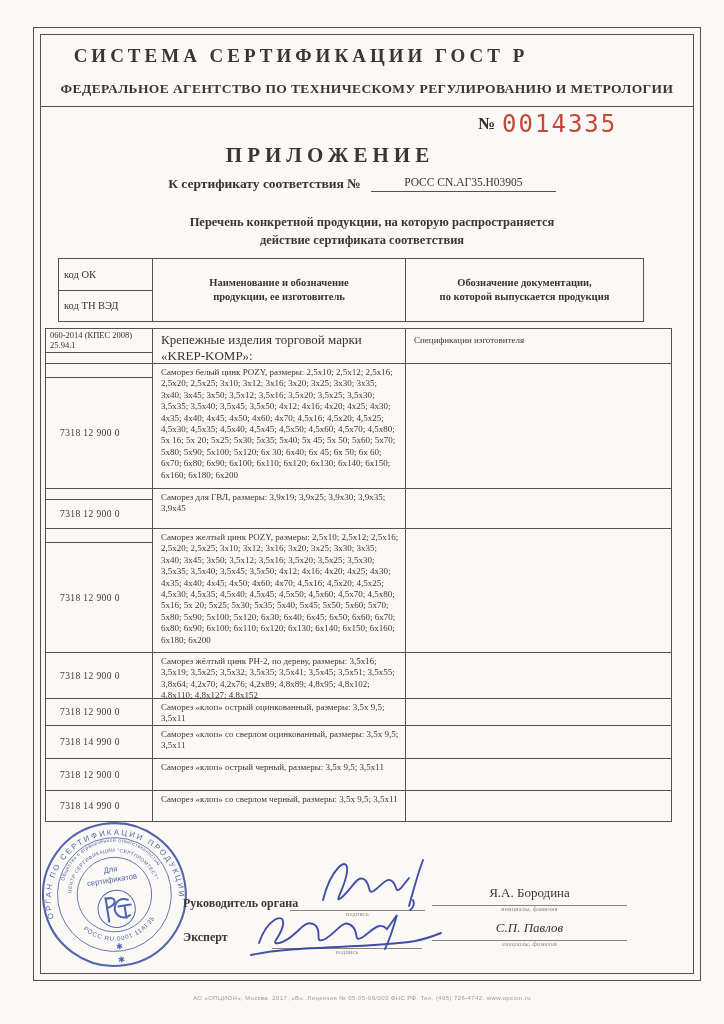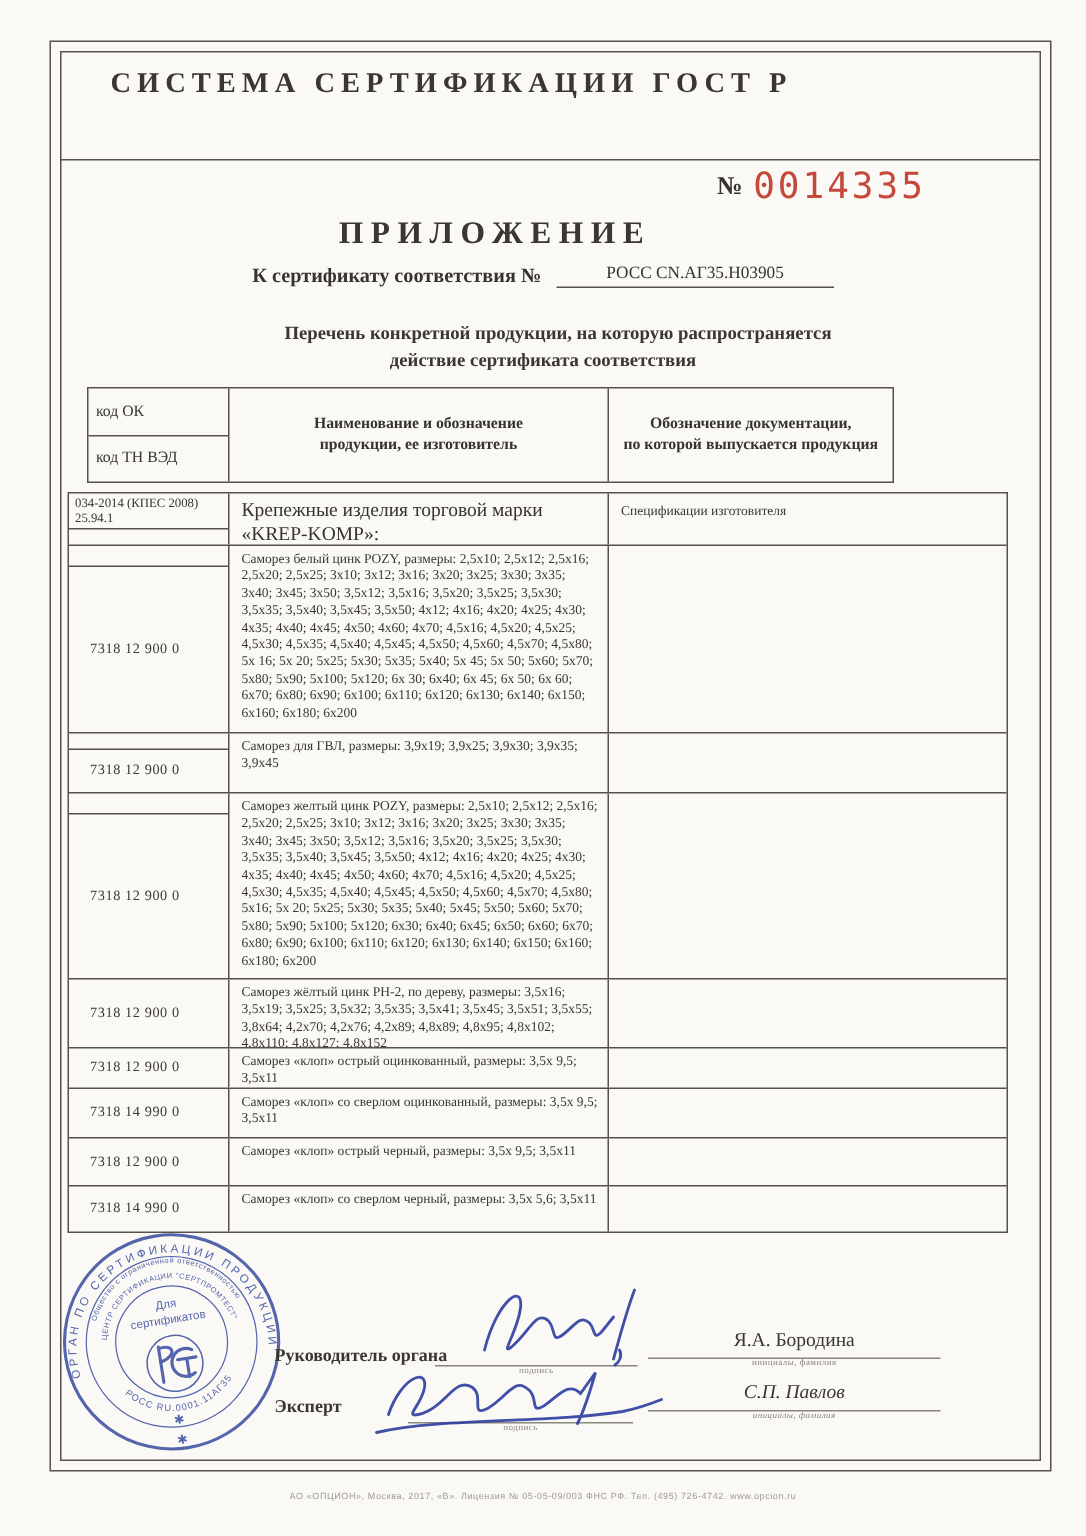--- a/index.html
+++ b/index.html
@@ -12,21 +12,21 @@
   .header-rule{left:40px;top:106px;width:653px;border-top:1px solid #56524b;height:0;}
   .formno{left:478px;top:110px;display:flex;align-items:center;gap:7px;}
   .formno .nsign{font-size:17px;font-weight:bold;color:#37342f;}
   .formno .digits{font-family:"DejaVu Sans Mono", monospace;font-size:24px;letter-spacing:2px;color:#c5483b;}
   .title{left:0;top:143px;width:660px;text-align:center;font-weight:bold;font-size:21px;letter-spacing:5px;color:#3a3631;}
   .certline{left:0;top:176px;width:724px;display:flex;justify-content:center;align-items:flex-end;gap:10px;}
   .cert-label{font-weight:bold;font-size:13.5px;}
   .cert-value{width:185px;text-align:center;border-bottom:1px solid #56524b;font-size:11.5px;padding-bottom:3px;}
   .subtitle{left:0;width:724px;text-align:center;font-weight:bold;font-size:12.5px;color:#3a3631;}
   
-  .thead{left:58px;top:258px;width:538px;height:64px;border:1px solid #56524b;display:flex;box-sizing:border-box;}
+  .thead{left:58px;top:258px;width:586px;height:64px;border:1px solid #56524b;display:flex;box-sizing:border-box;}
   .th-c1{width:94px;border-right:1px solid #56524b;display:flex;flex-direction:column;box-sizing:border-box;}
   .th-c1 > div{flex:1;display:flex;align-items:center;padding-left:5px;font-size:10.5px;box-sizing:border-box;}
   .th-c1 > div:first-child{border-bottom:1px solid #56524b;}
   .th-c2{width:253px;border-right:1px solid #56524b;display:flex;flex-direction:column;justify-content:center;align-items:center;box-sizing:border-box;}
   .th-c3{flex:1;display:flex;flex-direction:column;justify-content:center;align-items:center;box-sizing:border-box;}
   .th-line{font-weight:bold;font-size:10.5px;line-height:14px;text-align:center;}
   
   .tbody{left:45px;top:328px;width:627px;border:1px solid #56524b;box-sizing:border-box;}
   .trow{display:flex;border-bottom:1px solid #56524b;box-sizing:border-box;}
   .trow:last-child{border-bottom:none;}
@@ -54,20 +54,21 @@
 </style>
 </head>
 <body>
 
 <div class="page">
 
   <div class="frame" style="left:33px;top:27px;width:666px;height:952px;"></div>
   <div class="frame" style="left:40px;top:34px;width:652px;height:938px;"></div>
 
   <div class="abs h1">СИСТЕМА СЕРТИФИКАЦИИ ГОСТ Р</div>
+  <div class="abs h2">ФЕДЕРАЛЬНОЕ АГЕНТСТВО ПО ТЕХНИЧЕСКОМУ РЕГУЛИРОВАНИЮ И МЕТРОЛОГИИ</div>
   <div class="abs header-rule"></div>
 
   <div class="abs formno">
     <span class="nsign">№</span>
     <span class="digits">0014335</span>
   </div>
 
   <div class="abs title">ПРИЛОЖЕНИЕ</div>
 
   <div class="abs certline">
@@ -91,21 +92,21 @@
       <div class="th-line">Обозначение документации,</div>
       <div class="th-line">по которой выпускается продукция</div>
     </div>
   </div>
 
   <div class="abs tbody">
 
     <div class="trow r1">
       <div class="tc1">
         <div class="okcell">
-          <div>034-2014 (КПЕС 2008)</div>
+          <div>060-2014 (КПЕС 2008)</div>
           <div>25.94.1</div>
         </div>
       </div>
       <div class="tc2">
         <div class="kname">Крепежные изделия торговой марки «KREP-KOMP»:</div>
       </div>
       <div class="tc3 prod">Спецификации изготовителя</div>
     </div>
 
     <div class="trow r2">
@@ -180,21 +181,21 @@
       <div class="tc2 prod">Саморез «клоп» острый черный, размеры: 3,5x 9,5; 3,5x11</div>
       <div class="tc3"></div>
     </div>
 
     <div class="trow r9">
       <div class="tc1">
         <div class="codewrap">
           <span class="code">7318 14 990 0</span>
         </div>
       </div>
-      <div class="tc2 prod">Саморез «клоп» со сверлом черный, размеры: 3,5x 5,6; 3,5x11</div>
+      <div class="tc2 prod">Саморез «клоп» со сверлом черный, размеры: 3,5x 9,5; 3,5x11</div>
       <div class="tc3"></div>
     </div>
 
   </div>
 
   <div class="abs stampwrap">
     <svg width="150" height="150" viewBox="0 0 145 145">
       <g fill="none" stroke="#3f51a3">
         <circle cx="72" cy="72" r="69" stroke-width="2"></circle>
         <circle cx="72" cy="72" r="55" stroke-width="0.8"></circle>

